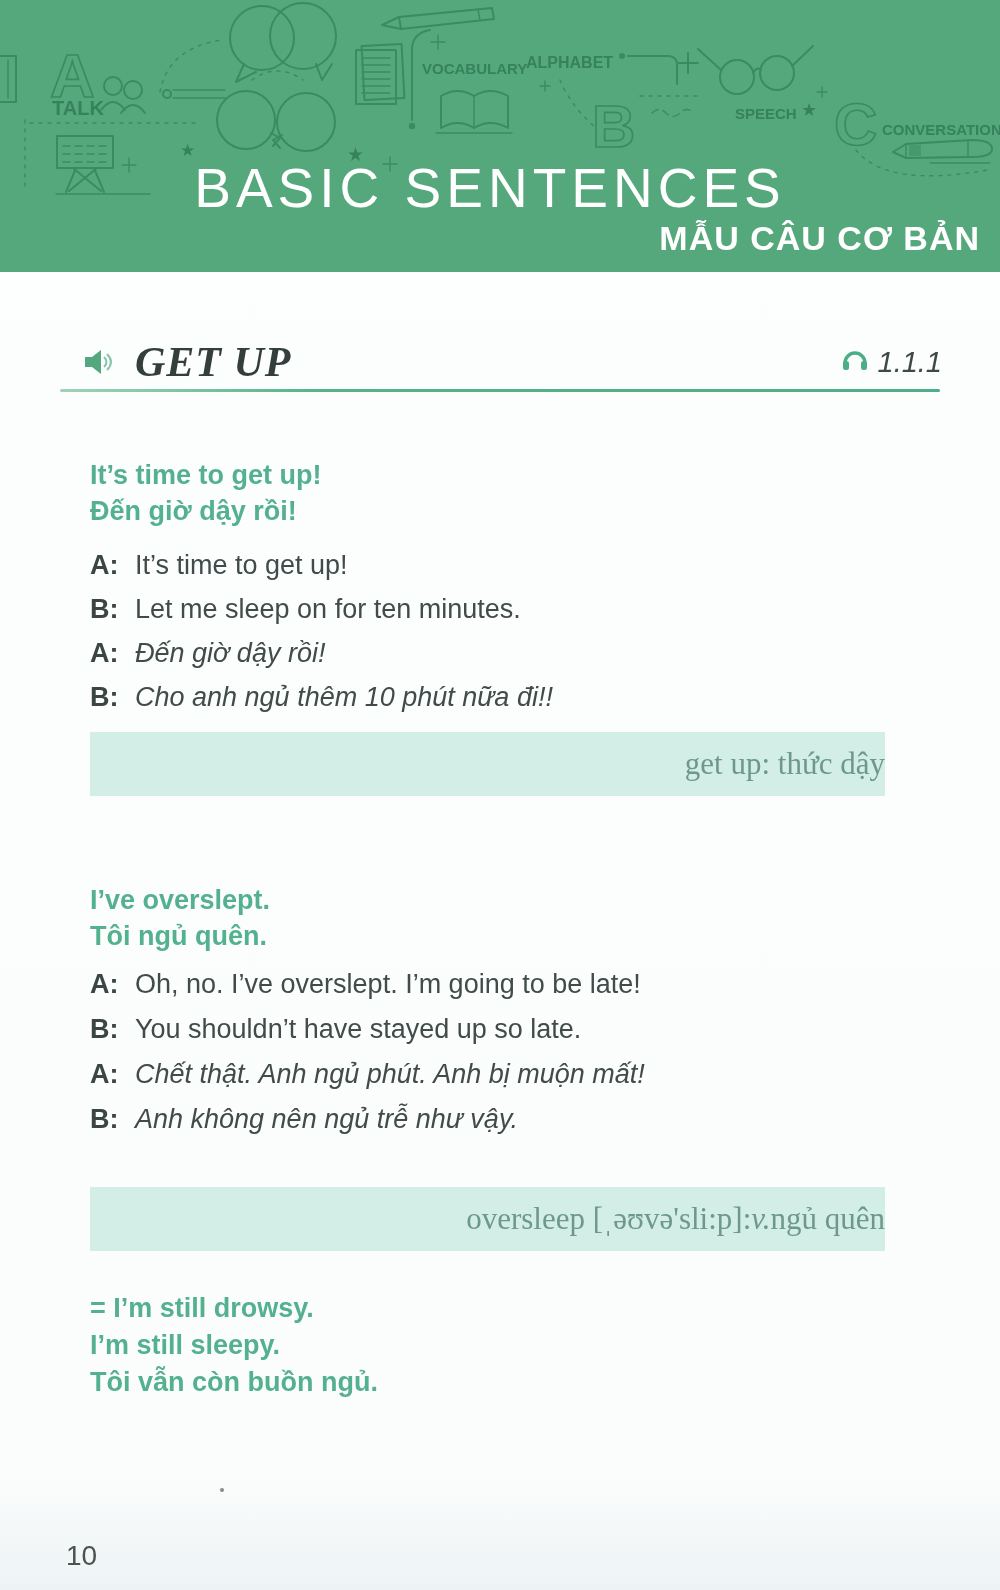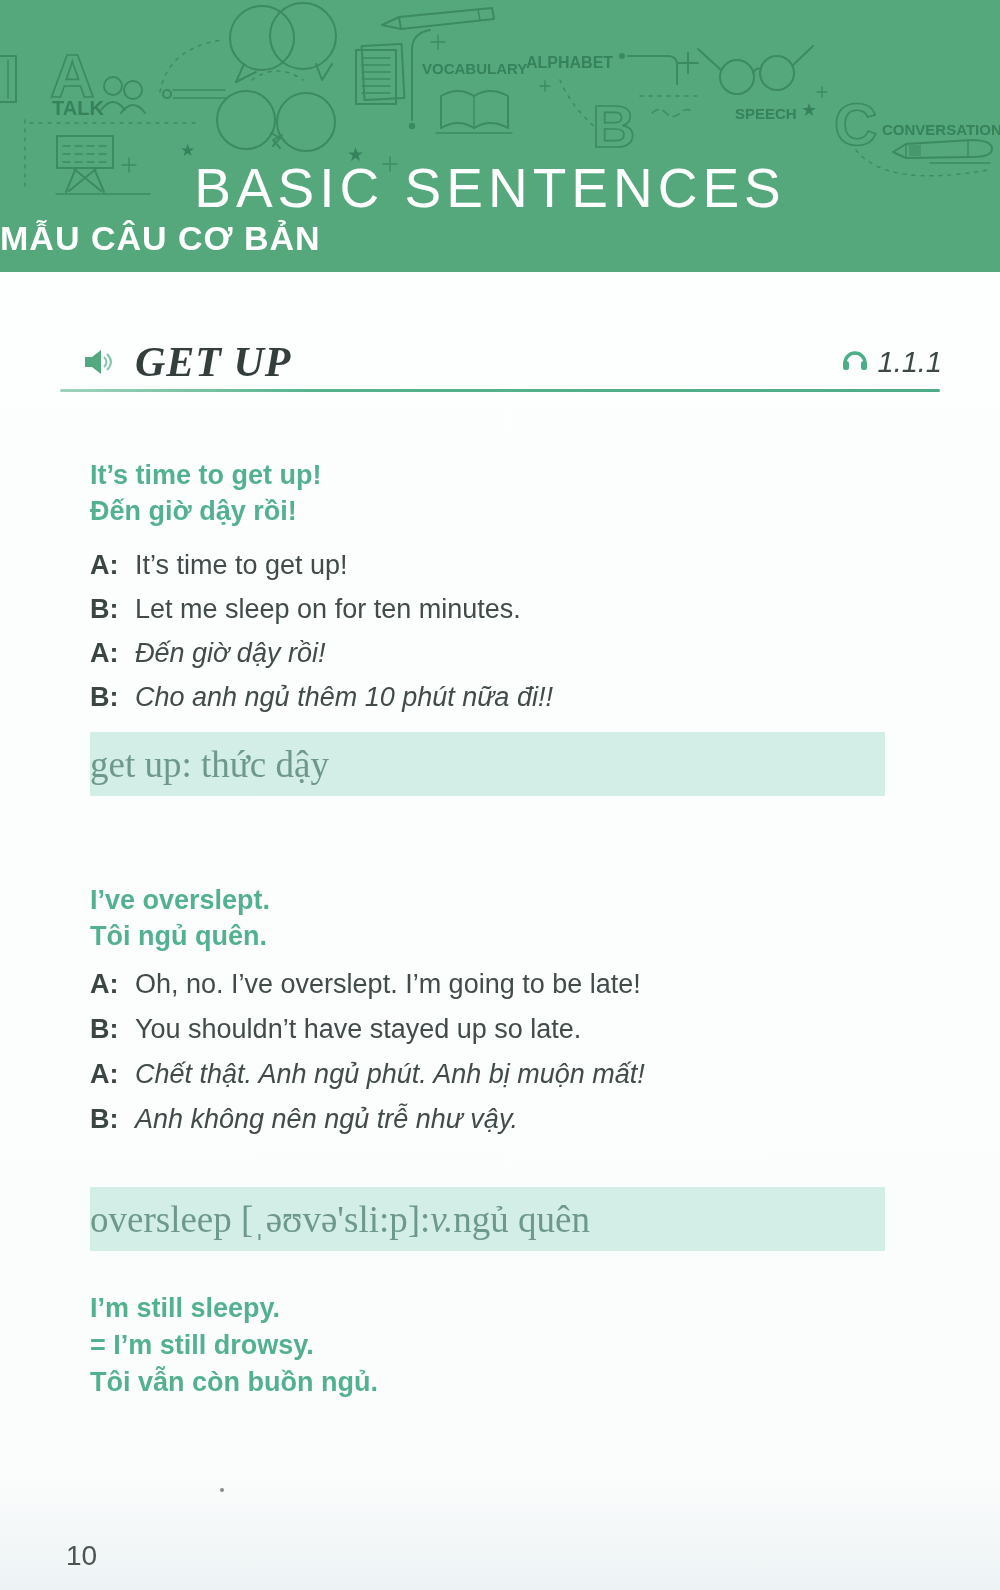--- a/index.html
+++ b/index.html
@@ -18,21 +18,21 @@
   .banner-art .dash{stroke-dasharray:3 6;}
   .banner-art .dash2{stroke-dasharray:7 5;}
   .banner-art .thin{stroke-width:1.4;}
   .banner-art .outl{fill:none;stroke:#3c8a62;stroke-width:1.7;font-weight:bold;
       font-family:"Liberation Sans","DejaVu Sans",sans-serif;}
   .banner-art .lbl{fill:#35825c;font-weight:bold;stroke:none;
       font-family:"Liberation Sans","DejaVu Sans",sans-serif;}
   .banner-art .star{fill:#35825c;stroke:none;font-family:"DejaVu Sans",sans-serif;}
   .banner-title{position:absolute;top:156px;left:0;width:980px;text-align:center;
       color:#ffffff;font-size:55px;font-weight:300;letter-spacing:5px;}
-  .banner-subtitle{position:absolute;top:219px;left:0;width:980px;text-align:left;
+  .banner-subtitle{position:absolute;top:219px;left:0;width:980px;text-align:right;
       color:#ffffff;font-size:34px;font-weight:bold;letter-spacing:1px;}
 
   
   .section-head{position:absolute;top:336px;left:83px;right:58px;height:52px;
       display:flex;align-items:center;font-style:italic;}
   .t-en{font-family:"Liberation Serif","DejaVu Serif",serif;font-weight:bold;
       font-size:42px;color:#333e3d;margin-left:22px;letter-spacing:1px;}
   .t-vi{font-family:"Liberation Serif","DejaVu Serif",serif;font-weight:bold;
       font-size:38px;color:#333e3d;margin-left:26px;}
   .track{margin-left:auto;display:flex;align-items:flex-start;gap:9px;
@@ -48,24 +48,24 @@
   .dialog{position:absolute;left:90px;right:58px;}
   #dlg1{top:543px;}
   #dlg2{top:962px;}
   .drow{display:flex;line-height:44px;font-size:27px;color:#414c4a;}
   #dlg2 .drow{line-height:45px;}
   .dlabel{flex:0 0 45px;font-weight:bold;color:#3a4544;font-style:normal;}
   .vi .dtext{font-style:italic;}
 
   
   .note{position:absolute;left:90px;width:795px;height:64px;background:#d2eee6;
-      display:flex;align-items:center;
-      padding-right:18px;box-sizing:border-box;
+      display:flex;align-items:center;justify-content:flex-end;
+      box-sizing:border-box;
       font-family:"Liberation Serif","DejaVu Serif",serif;
-      font-size:37px;color:#6d988b;}
+      font-size:31px;color:#6d988b;}
   #note1{top:732px;}
   #note2{top:1150px;margin-top:37px;}
   .note i{font-style:italic;}
 
   
   .pageno{position:absolute;left:66px;top:1537px;font-size:28px;color:#49534f;line-height:38px;}
   .speck{position:absolute;left:220px;top:1488px;width:4px;height:4px;border-radius:50%;
       background:#5c6663;opacity:.75;}
 </style>
 </head>
@@ -265,21 +265,21 @@
     </div>
   </div>
 
   <div class="note" id="note2">
     <span>oversleep [ˌəʊvə'sli:p]: </span>
       <i>v.</i>
       <span> ngủ quên</span>
   </div>
 
   <div class="phrase" id="ph3">
+    <div>= I’m still drowsy.</div>
     <div>I’m still sleepy.</div>
-    <div>= I’m still drowsy.</div>
     <div>Tôi vẫn còn buồn ngủ.</div>
   </div>
 
   <div class="speck"></div>
   <div class="pageno">10</div>
 
 </div>
 
 </body></html>

